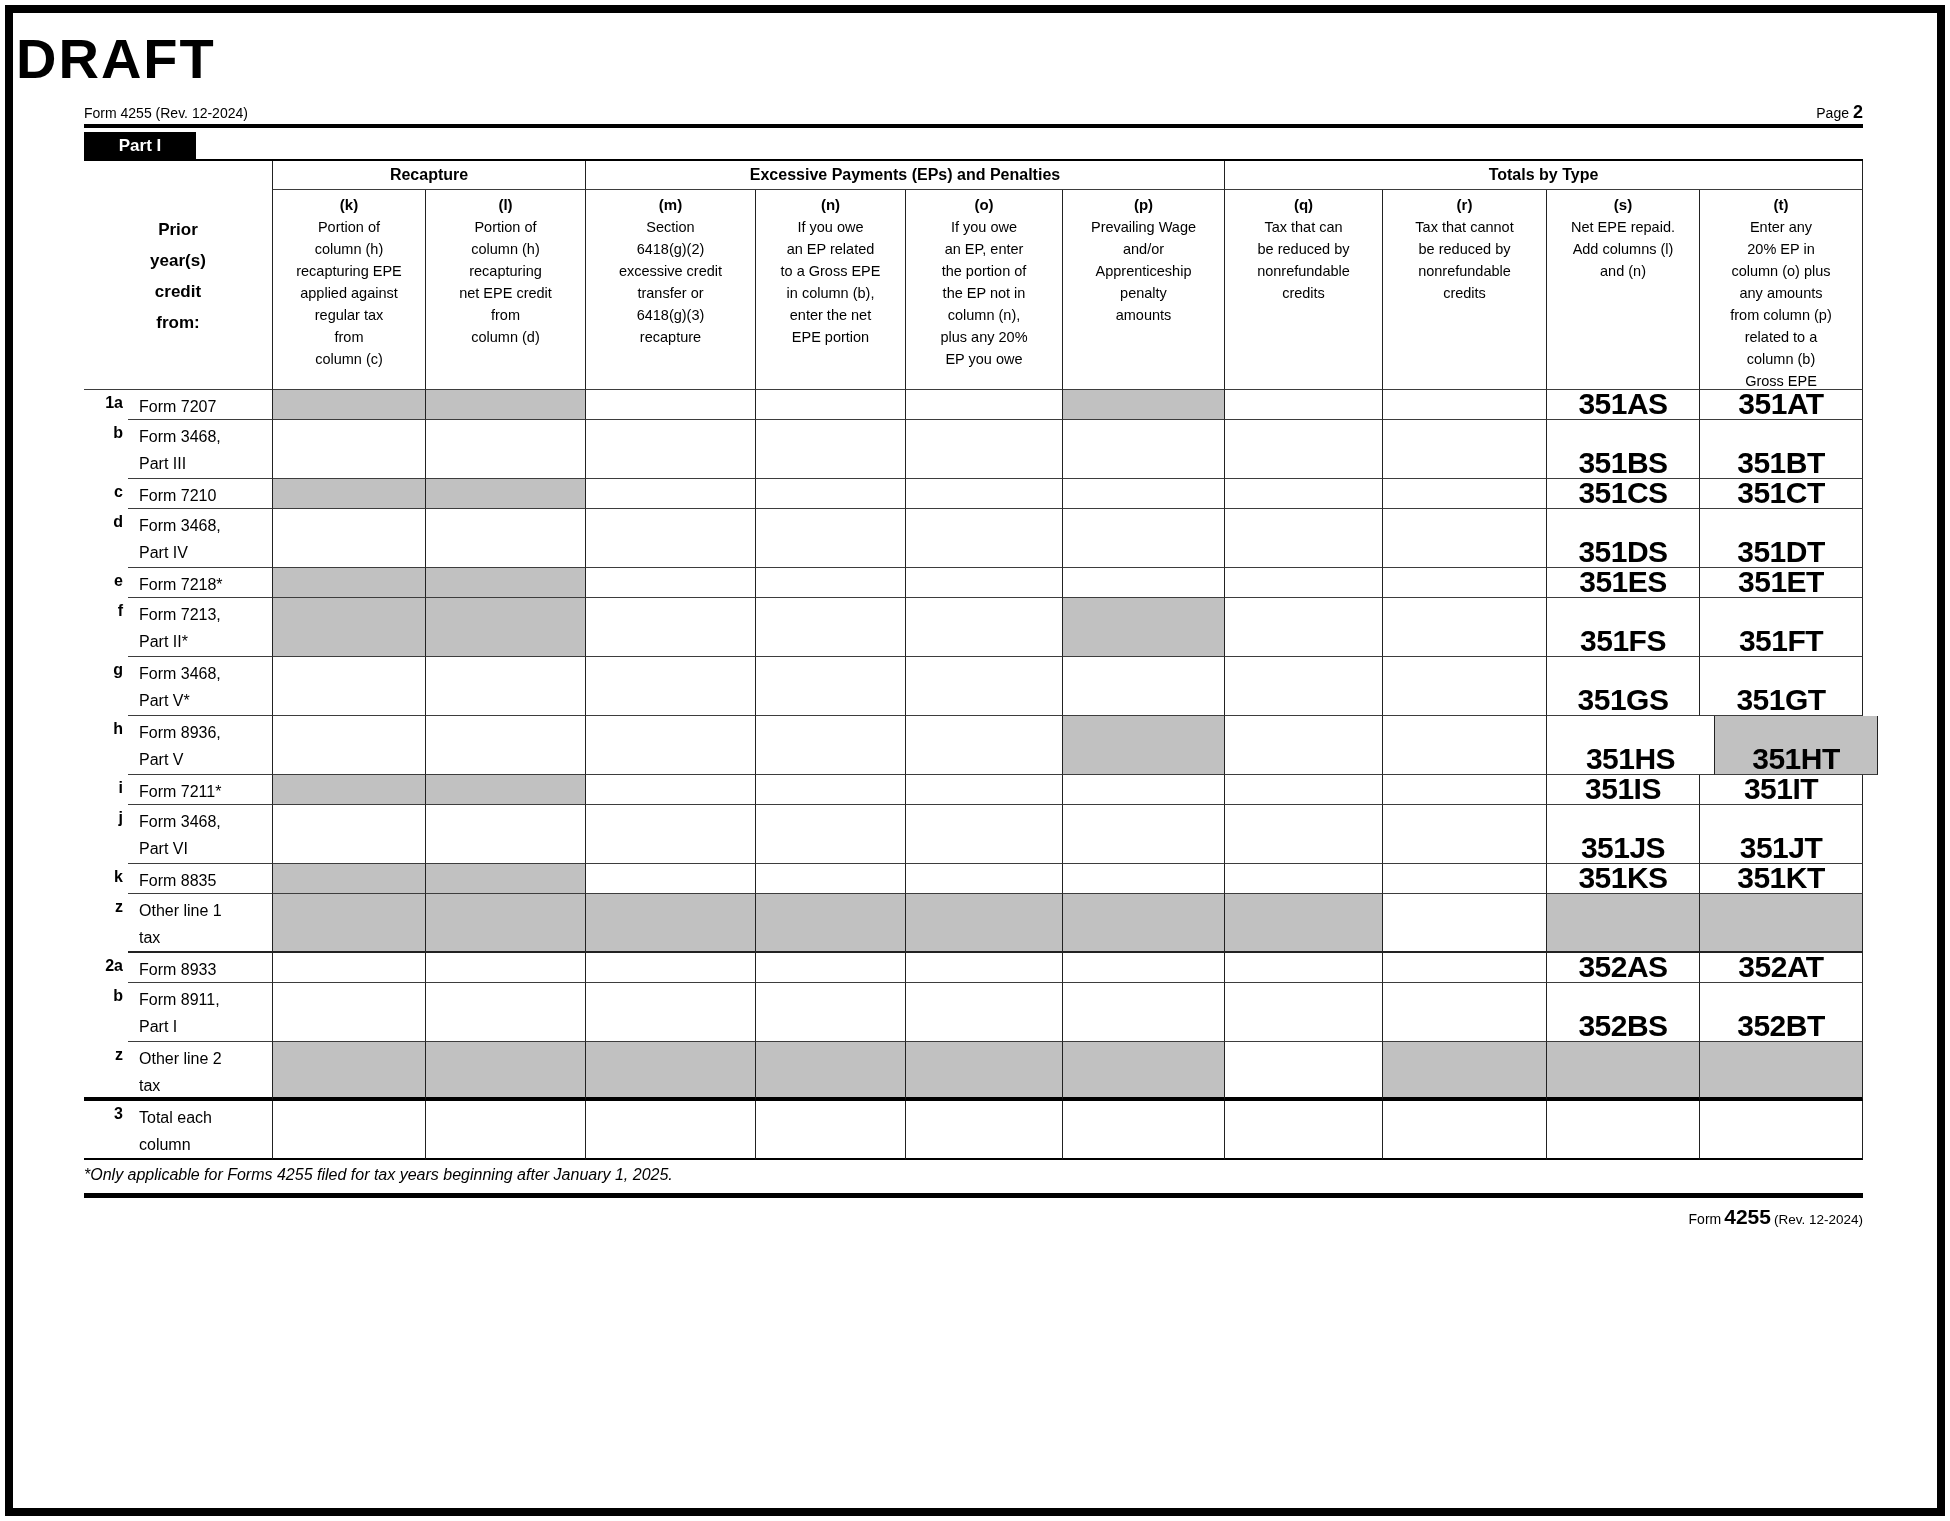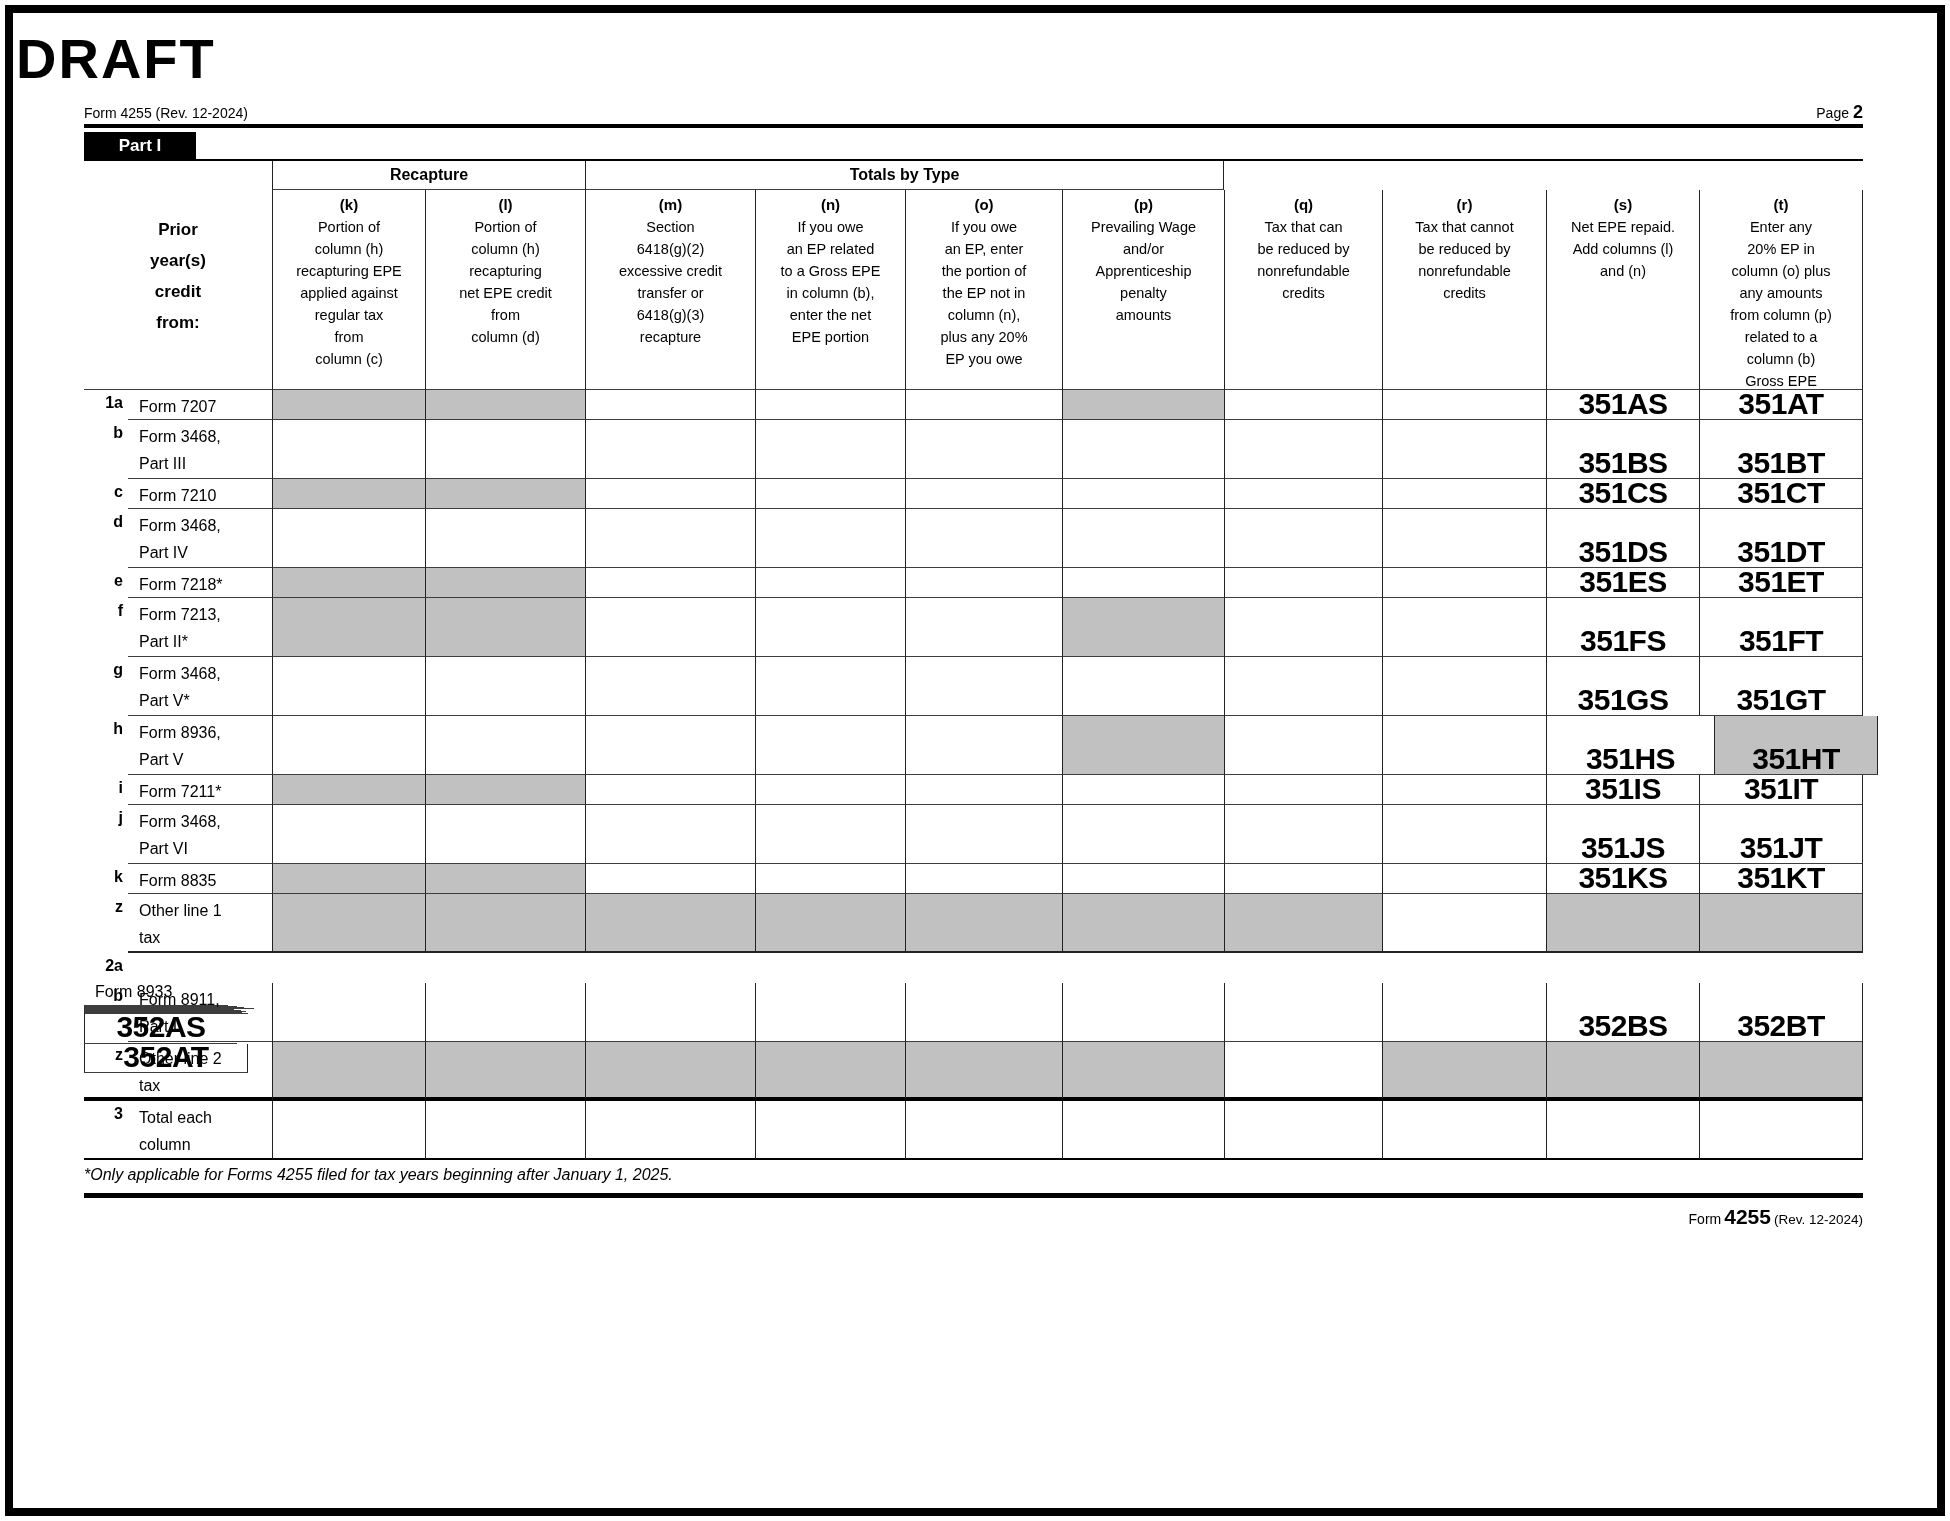--- a/index.html
+++ b/index.html
@@ -54,20 +54,21 @@
 <div class="rule1"></div>
 
 <div class="part-row">
   <div class="part-box">Part I</div>
 </div>
 
 <div class="tbl">
     <div class="trow" style="height: 29px;">
       <div class="cell" style="width: 188px;"></div>
       <div class="cell group-cell vline hline" style="width: 313px;">Recapture</div>
+      <div class="cell group-cell vline hline" style="width: 639px;">Excessive Payments (EPs) and Penalties</div>
       <div class="cell group-cell vline hline vline-r" style="width: 639px;">Totals by Type</div>
     </div>
     <div class="trow" style="height: 200px;">
       <div class="cell stub-cell hline" style="width: 188px;">
         <div>Prior</div>
         <div>year(s)</div>
         <div>credit</div>
         <div>from:</div>
       </div>
       <div class="cell head-cell vline hline" style="width: 153px;">
@@ -393,21 +394,21 @@
       <div class="cell data-cell vline hline section-bottom shaded" style="width: 160px;"></div>
       <div class="cell data-cell vline hline section-bottom shaded" style="width: 170px;"></div>
       <div class="cell data-cell vline hline section-bottom shaded" style="width: 150px;"></div>
       <div class="cell data-cell vline hline section-bottom shaded" style="width: 157px;"></div>
       <div class="cell data-cell vline hline section-bottom shaded" style="width: 162px;"></div>
       <div class="cell data-cell vline hline section-bottom shaded" style="width: 158px;"></div>
       <div class="cell data-cell vline hline section-bottom" style="width: 164px;"></div>
       <div class="cell data-cell vline hline section-bottom shaded" style="width: 153px;"></div>
       <div class="cell data-cell vline hline section-bottom vline-r shaded" style="width: 164px;"></div>
     </div>
-    <div class="trow" style="height: 30px; flex-direction: column;">
+    <div class="trow" style="height: 30px;">
       <div class="cell num-cell" style="width: 44px;">2a</div>
       <div class="cell label-cell hline" style="width: 144px;">
         <div>Form 8933</div>
       </div>
       <div class="cell data-cell vline hline" style="width: 153px;"></div>
       <div class="cell data-cell vline hline" style="width: 160px;"></div>
       <div class="cell data-cell vline hline" style="width: 170px;"></div>
       <div class="cell data-cell vline hline" style="width: 150px;"></div>
       <div class="cell data-cell vline hline" style="width: 157px;"></div>
       <div class="cell data-cell vline hline" style="width: 162px;"></div>

